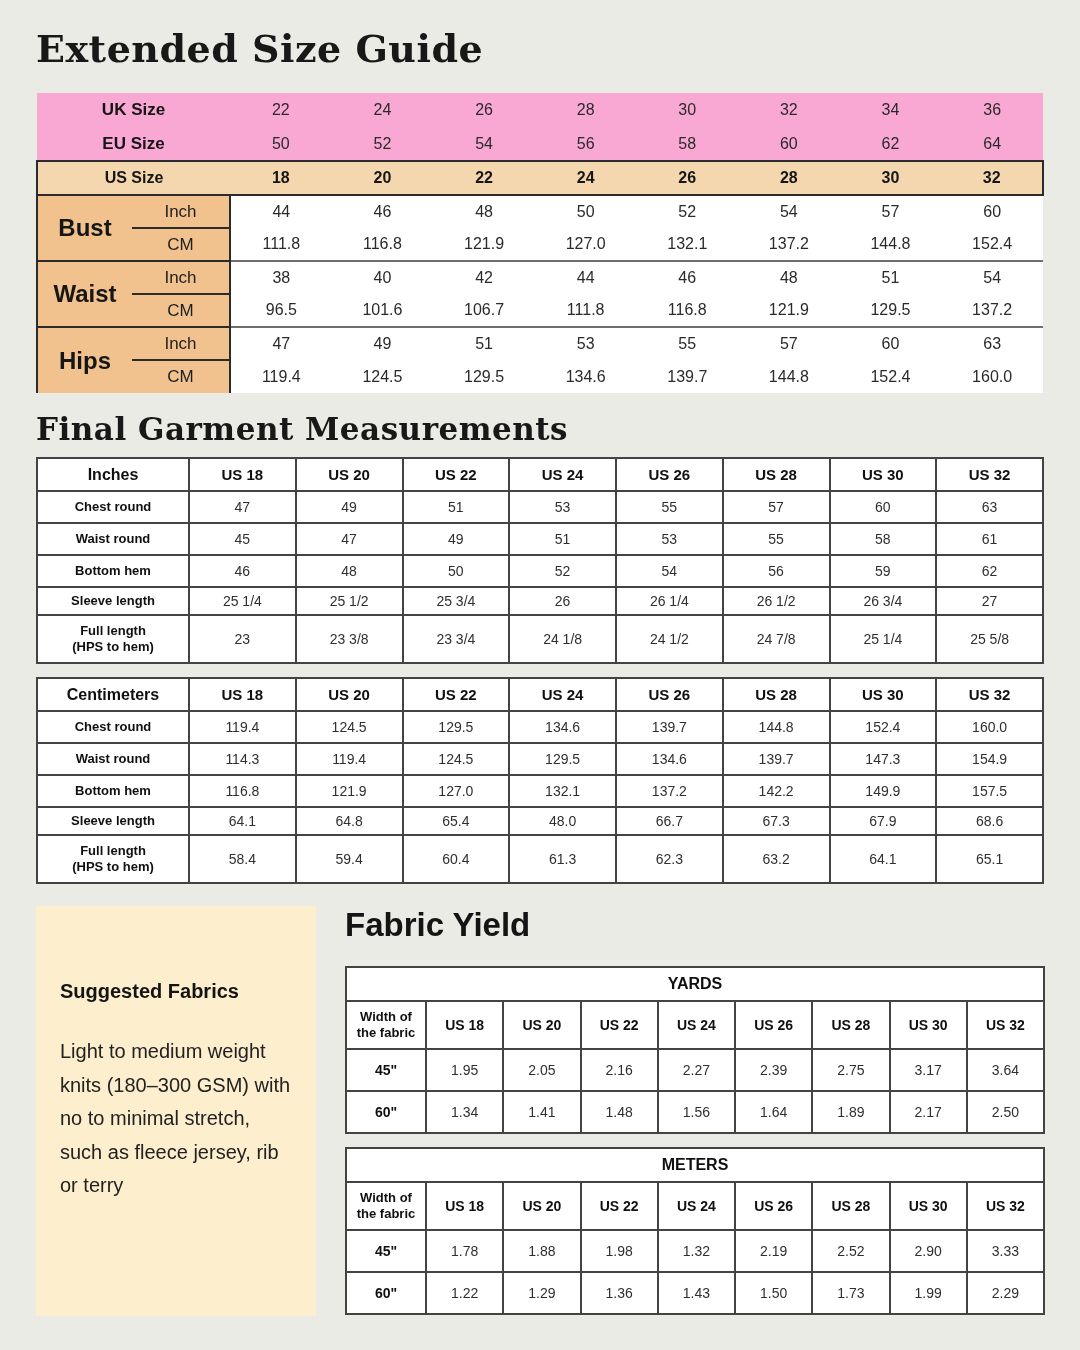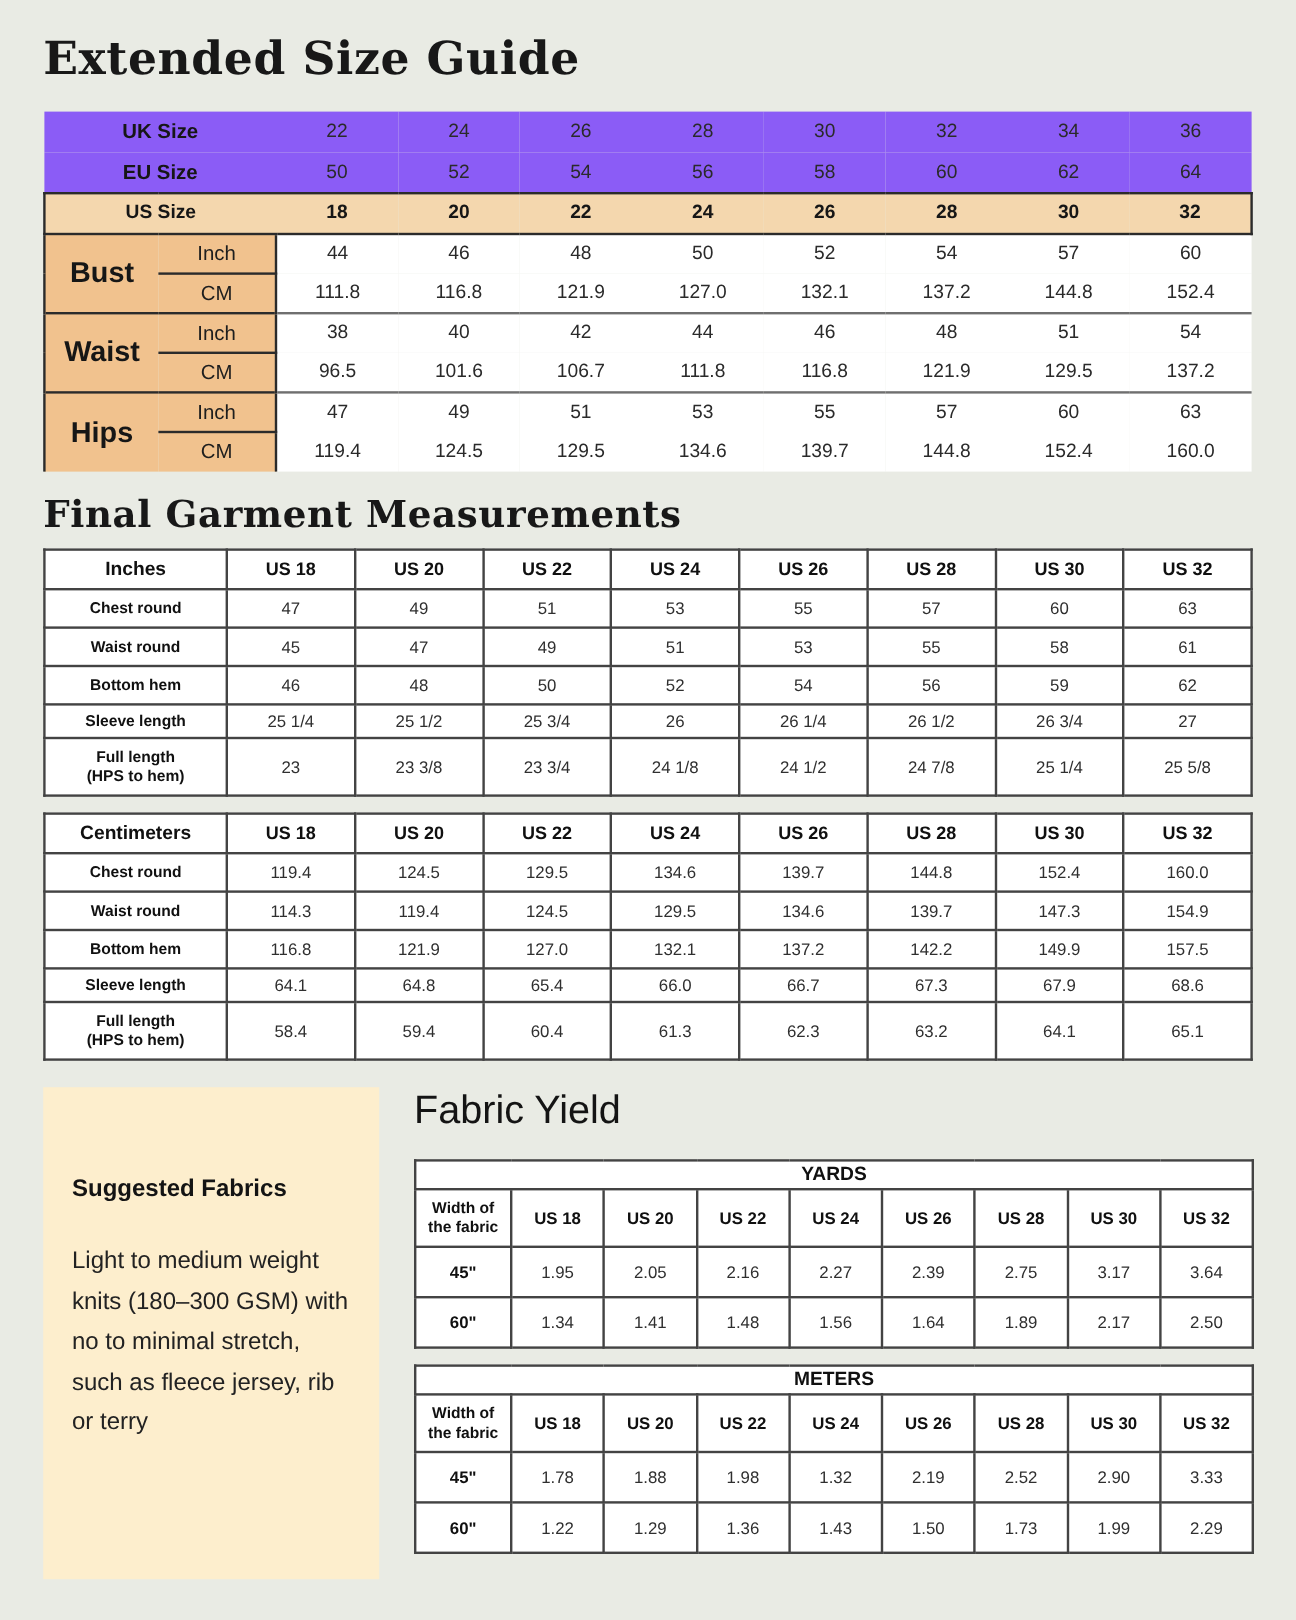--- a/index.html
+++ b/index.html
@@ -15,21 +15,21 @@
     font-weight:bold;
     color:#181818;
   }
   #title-size-guide { font-size:38px; margin:26px 0 22px 36px; letter-spacing:0.5px; }
   #title-garment   { font-size:31px; margin:18px 0 10px 36px; letter-spacing:0.5px; }
 
   
   table { border-collapse:collapse; table-layout:fixed; }
   .size-table { width:1008px; margin:0 36px; }
   .size-table td { text-align:center; vertical-align:middle; font-size:16px; color:#2a2a2a; }
-  .size-table tr.cream td { background:#8b5cf6; height:34px; }
+  .size-table tr.cream td { background:#f9a8d4; height:34px; }
   .size-table td.size-label { font-weight:bold; font-size:17px; color:#161616; }
   .size-table tr.usrow td {
     background:#f4d7ae; height:34px; font-weight:bold; font-size:16px; color:#161616;
     border-top:2px solid #2b2b2b; border-bottom:2px solid #2b2b2b;
   }
   .size-table tr.usrow td:first-child { border-left:2px solid #2b2b2b; }
   .size-table tr.usrow td:last-child  { border-right:2px solid #2b2b2b; }
   .size-table td.body-name {
     background:#f1c28e; font-weight:bold; font-size:24px; color:#161616;
     border-left:2px solid #2b2b2b;
@@ -56,25 +56,25 @@
 
   
   .fabric-section { display:flex; margin:22px 36px 0; gap:29px; }
   .fabric-box {
     width:280px; height:410px; background:#fdeecd; padding:24px;
     flex:0 0 auto;
   }
   .fabric-box h3 { font-size:20px; margin-top:50px; color:#141414; }
   .fabric-box p  { font-size:20px; line-height:1.68; margin-top:32px; color:#222; }
   .fy-col { flex:1 1 auto; }
-  #title-fabric-yield { font-size:33px; font-weight:normal; color:#141414; margin:0 0 22px 0; }
+  #title-fabric-yield { font-size:33px; font-weight:bold; color:#141414; margin:0 0 22px 0; }
 
   .ftable { width:700px; background:#fff; }
   .ftable th, .ftable td { border:2px solid #434343; text-align:center; vertical-align:middle; }
-  .ftable th.ftitle { font-size:16px; height:24px; color:#101010; }
+  .ftable th.ftitle { font-size:16px; height:34px; color:#101010; }
   .ftable th.fcorner { font-size:13px; line-height:1.25; padding:2px; color:#101010; }
   .ftable th.fh { font-size:14px; color:#101010; }
   .ftable tr.fhead th { height:48px; }
   .ftable td { font-size:14px; height:42px; color:#2f2f2f; }
   .ftable td.flabel { font-weight:bold; font-size:14px; color:#101010; }
   #meters-table { margin-top:13px; }
 </style>
 </head>
 <body>
 
@@ -320,21 +320,21 @@
         <td class="gv">137.2</td>
         <td class="gv">142.2</td>
         <td class="gv">149.9</td>
         <td class="gv">157.5</td>
       </tr>
   <tr class="med">
     <td class="rlabel">Sleeve length</td>
   <td class="gv">64.1</td>
         <td class="gv">64.8</td>
         <td class="gv">65.4</td>
-        <td class="gv">66.0</td>
+        <td class="gv">48.0</td>
         <td class="gv">66.7</td>
         <td class="gv">67.3</td>
         <td class="gv">67.9</td>
         <td class="gv">68.6</td>
       </tr>
   <tr class="tall">
     <td class="rlabel">
       <div>Full length</div>
       <div>(HPS to hem)</div>
     </td>

